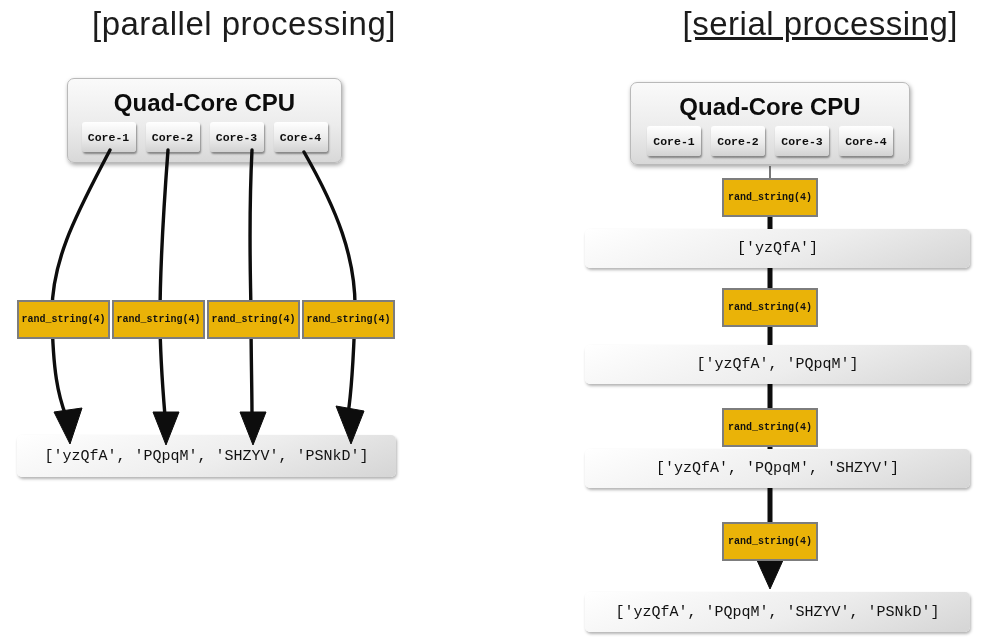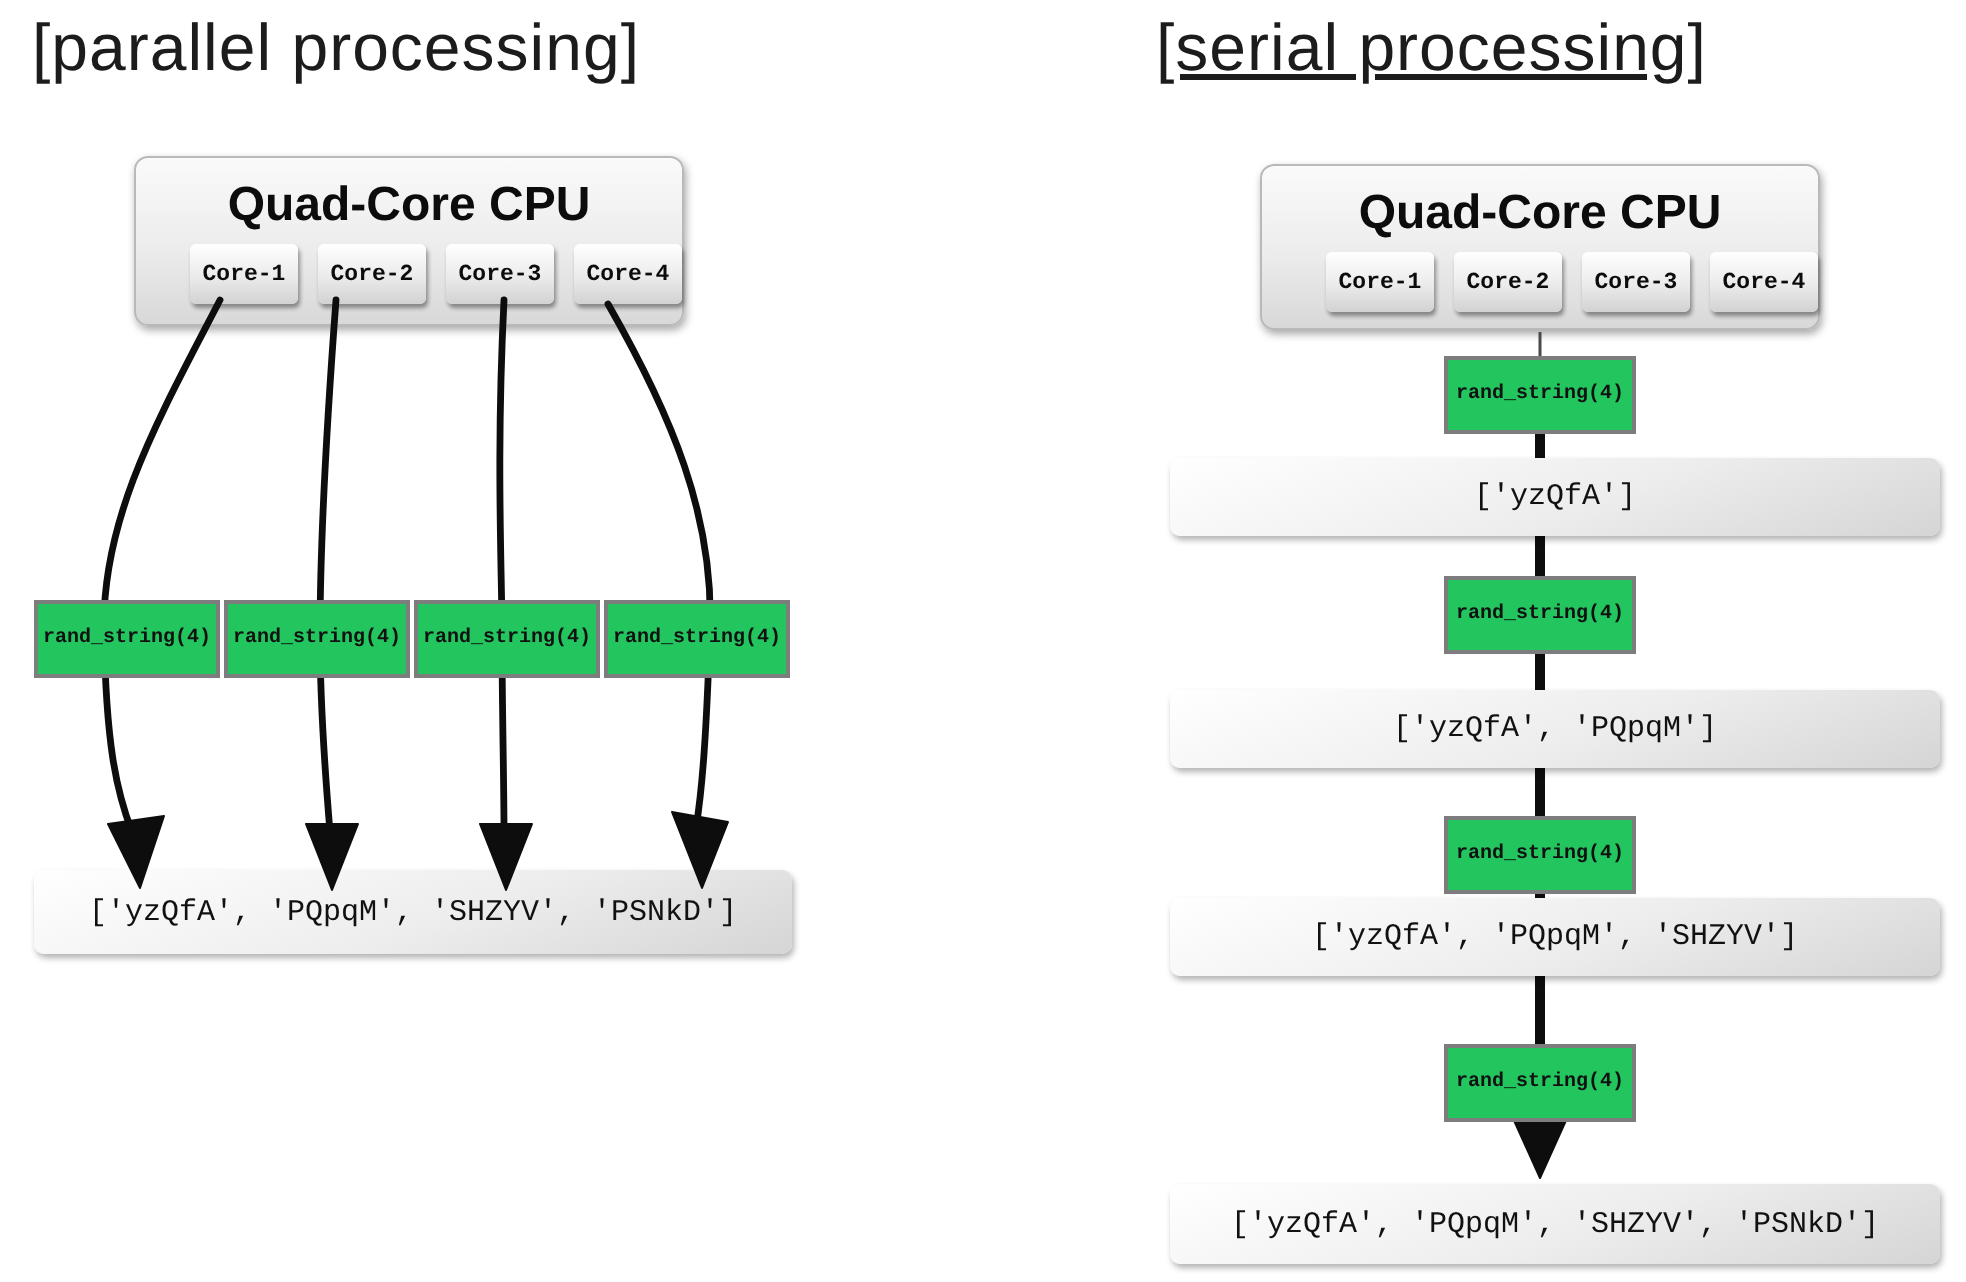--- a/index.html
+++ b/index.html
@@ -4,47 +4,47 @@
 <style>
   html,body{margin:0;padding:0;}
   body{
     width:983px;height:641px;position:relative;overflow:hidden;
     background:#ffffff;
     font-family:"Liberation Sans",sans-serif;
   }
   .panel-title{
     position:absolute;top:5px;height:44px;
     font-size:33px;font-weight:400;color:#1c1c1c;
-    text-align:left;letter-spacing:0.5px;white-space:nowrap;
+    text-align:right;letter-spacing:0.5px;white-space:nowrap;
   }
   .cpu-box{
     position:absolute;z-index:1;
     border:1px solid #b9b9b9;border-radius:7px;
     background:linear-gradient(180deg,#fafafa 0%,#ececec 55%,#d8d8d8 100%);
     box-shadow:1px 2px 4px rgba(0,0,0,0.35);
     box-sizing:border-box;
   }
   .cpu-title{
     font-size:24px;font-weight:bold;color:#0c0c0c;
     text-align:center;margin-top:10px;
   }
   .cores{
     position:absolute;left:0;right:0;top:43px;
-    display:flex;justify-content:flex-end;gap:10px;
+    display:flex;justify-content:center;gap:10px;
   }
   .core{
     width:54px;height:30px;border-radius:3px;
     background:linear-gradient(180deg,#ffffff 0%,#ebebeb 55%,#d2d2d2 100%);
     box-shadow:1px 2px 2px rgba(0,0,0,0.4);
     display:flex;align-items:center;justify-content:center;
     font-family:"Liberation Mono",monospace;font-size:11.5px;font-weight:bold;color:#0c0c0c;
   }
   .task-box{
     position:absolute;z-index:3;box-sizing:border-box;
-    background:#22c55e;border:2px solid #7d7d7d;
+    background:#eab308;border:2px solid #7d7d7d;
     display:flex;align-items:center;justify-content:center;
     font-family:"Liberation Mono",monospace;font-size:10px;font-weight:bold;color:#111111;
     white-space:nowrap;
   }
   .result-bar{
     position:absolute;z-index:3;box-sizing:border-box;
     border-radius:5px;
     background:linear-gradient(160deg,#ffffff 0%,#ededed 55%,#d5d5d5 100%);
     box-shadow:1px 2px 3px rgba(0,0,0,0.3);
     display:flex;align-items:center;justify-content:center;

